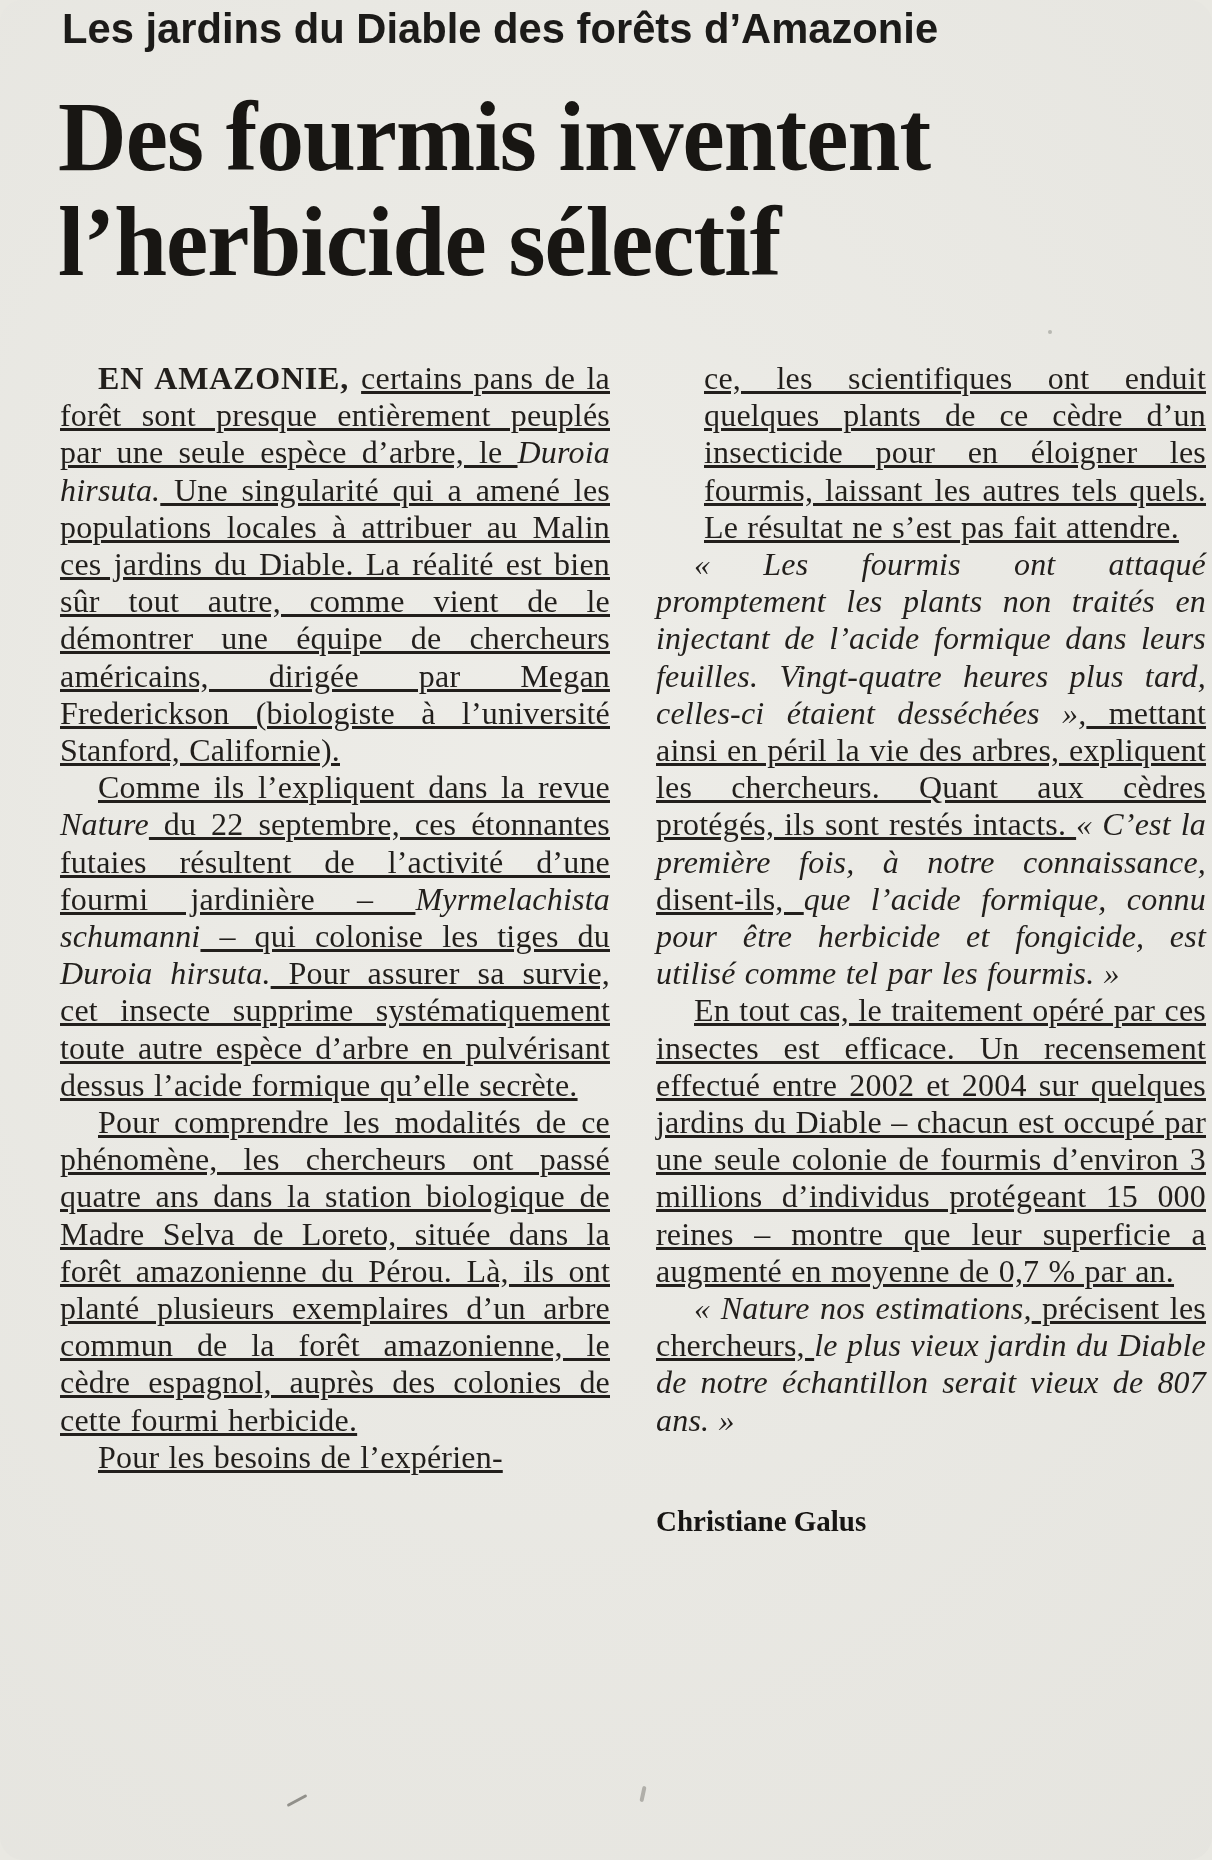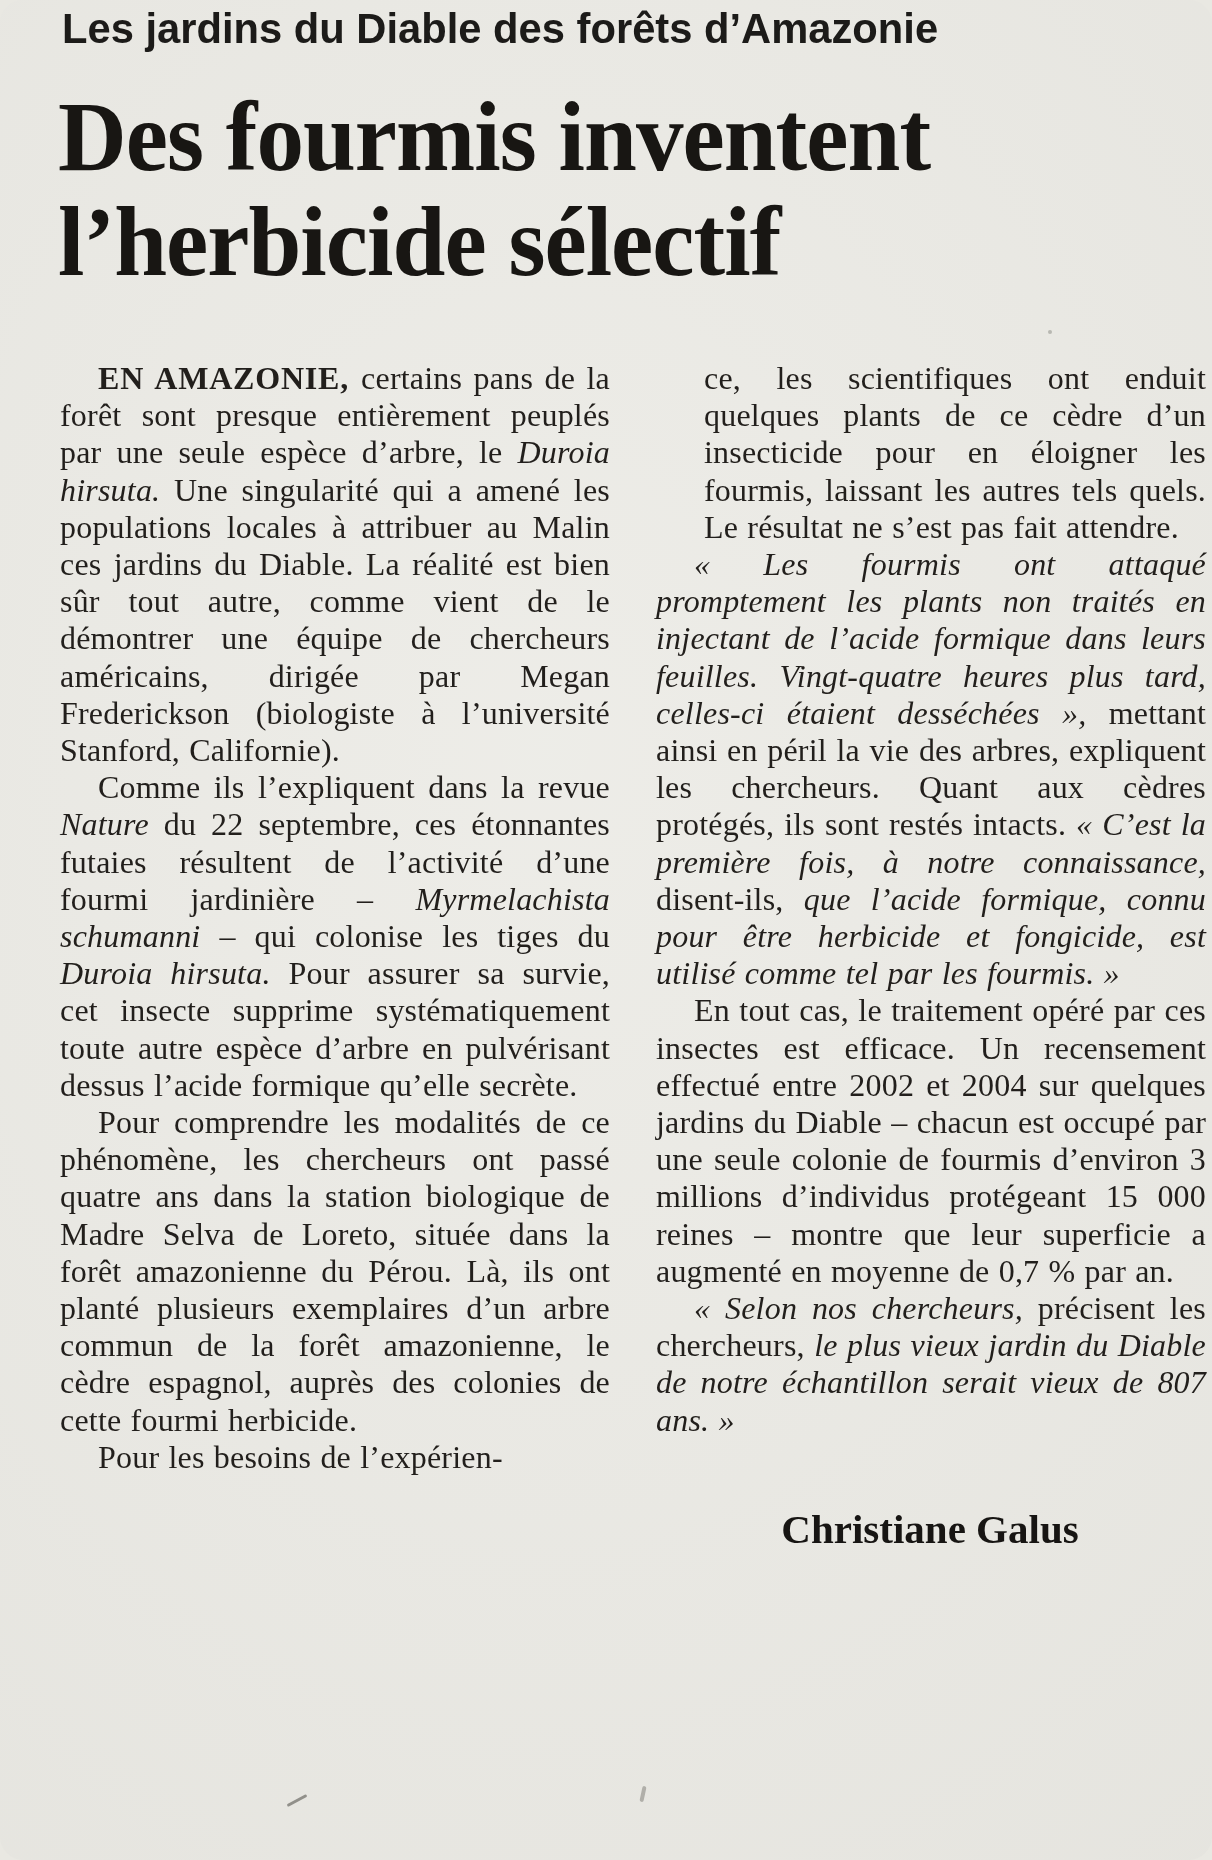--- a/index.html
+++ b/index.html
@@ -68,28 +68,28 @@
     line-height: 37.2px;
     text-align: justify;
     text-indent: 38px;
     letter-spacing: 0.2px;
     word-spacing: 1px;
     color: #221f1c;
     hyphens: auto;
     -webkit-hyphens: auto;
   }
   p.para.no-indent { text-indent: 0; margin-left: 48px; }
-  .run-normal { font-style: normal; font-weight: normal; }
+  .run-normal { font-style: normal; font-weight: normal; text-decoration: underline; }
   .run-italic { font-style: italic; }
   .run-bold   { font-weight: 700; letter-spacing: 0.8px; margin-top: 37px; }
   .byline {
     margin: 66px 2px 0 0;
-    font-size: 41px;
+    font-size: 29px;
     font-weight: 700;
-    text-align: center;
+    text-align: left;
     color: #171513;
     font-family: "Liberation Serif", serif;
   }
   
   .speck {
     position: absolute;
     background: #4a4843;
     opacity: 0.55;
   }
   .speck-dash-1 {
@@ -131,21 +131,21 @@
           <p class="para"><span class="run-normal">Comme ils l’expliquent dans la revue </span><span class="run-italic">Nature</span><span class="run-normal"> du 22 septembre, ces étonnantes futaies résultent de l’activité d’une fourmi jardinière – </span><span class="run-italic">Myrmelachista schumanni</span><span class="run-normal"> – qui colonise les tiges du </span><span class="run-italic">Duroia hirsuta.</span><span class="run-normal"> Pour assurer sa survie, cet insecte supprime systématiquement toute autre espèce d’arbre en pulvérisant dessus l’acide formique qu’elle secrète.</span></p>
           <p class="para"><span class="run-normal">Pour comprendre les modalités de ce phénomène, les chercheurs ont passé quatre ans dans la station biologique de Madre Selva de Loreto, située dans la forêt amazonienne du Pérou. Là, ils ont planté plusieurs exemplaires d’un arbre commun de la forêt amazonienne, le cèdre espagnol, auprès des colonies de cette fourmi herbicide.</span></p>
           <p class="para"><span class="run-normal">Pour les besoins de l’expérien-</span></p>
         </div>
     </div>
     <div class="column">
       <div>
           <p class="para no-indent"><span class="run-normal">ce, les scientifiques ont enduit quelques plants de ce cèdre d’un insecticide pour en éloigner les fourmis, laissant les autres tels quels. Le résultat ne s’est pas fait attendre.</span></p>
           <p class="para"><span class="run-italic">« Les fourmis ont attaqué promptement les plants non traités en injectant de l’acide formique dans leurs feuilles. Vingt-quatre heures plus tard, celles-ci étaient desséchées »,</span><span class="run-normal"> mettant ainsi en péril la vie des arbres, expliquent les chercheurs. Quant aux cèdres protégés, ils sont restés intacts. </span><span class="run-italic">« C’est la première fois, à notre connaissance,</span><span class="run-normal"> disent-ils, </span><span class="run-italic">que l’acide formique, connu pour être herbicide et fongicide, est utilisé comme tel par les fourmis. »</span></p>
           <p class="para"><span class="run-normal">En tout cas, le traitement opéré par ces insectes est efficace. Un recensement effectué entre 2002 et 2004 sur quelques jardins du Diable – chacun est occupé par une seule colonie de fourmis d’environ 3 millions d’individus protégeant 15 000 reines – montre que leur superficie a augmenté en moyenne de 0,7 % par an.</span></p>
-          <p class="para"><span class="run-italic">« Selon nos chercheurs,</span><span class="run-normal"> précisent les chercheurs, </span><span class="run-italic">le plus vieux jardin du Diable de notre échantillon serait vieux de 807 ans. »</span></p>
+          <p class="para"><span class="run-italic">« Nature nos estimations,</span><span class="run-normal"> précisent les chercheurs, </span><span class="run-italic">le plus vieux jardin du Diable de notre échantillon serait vieux de 807 ans. »</span></p>
         </div>
       <p class="byline">Christiane Galus</p>
     </div>
   </div>
 
   <div class="speck speck-dash-1"></div>
   <div class="speck speck-dash-2"></div>
   <div class="speck speck-dot-1"></div>
 
 </div>

